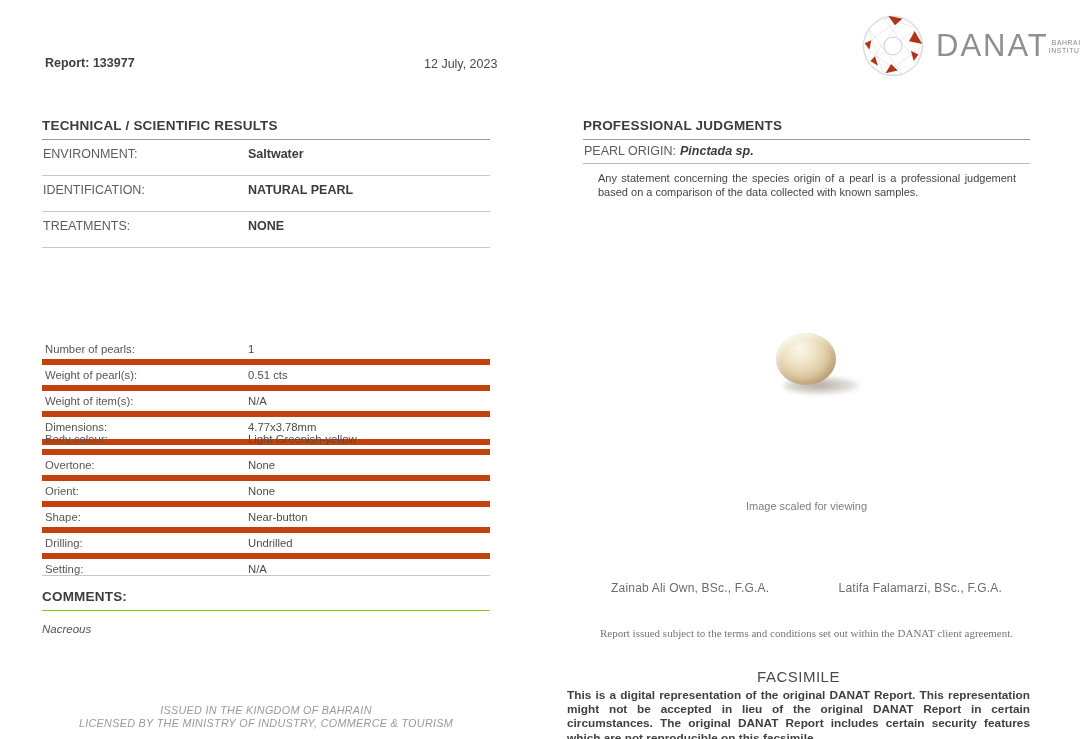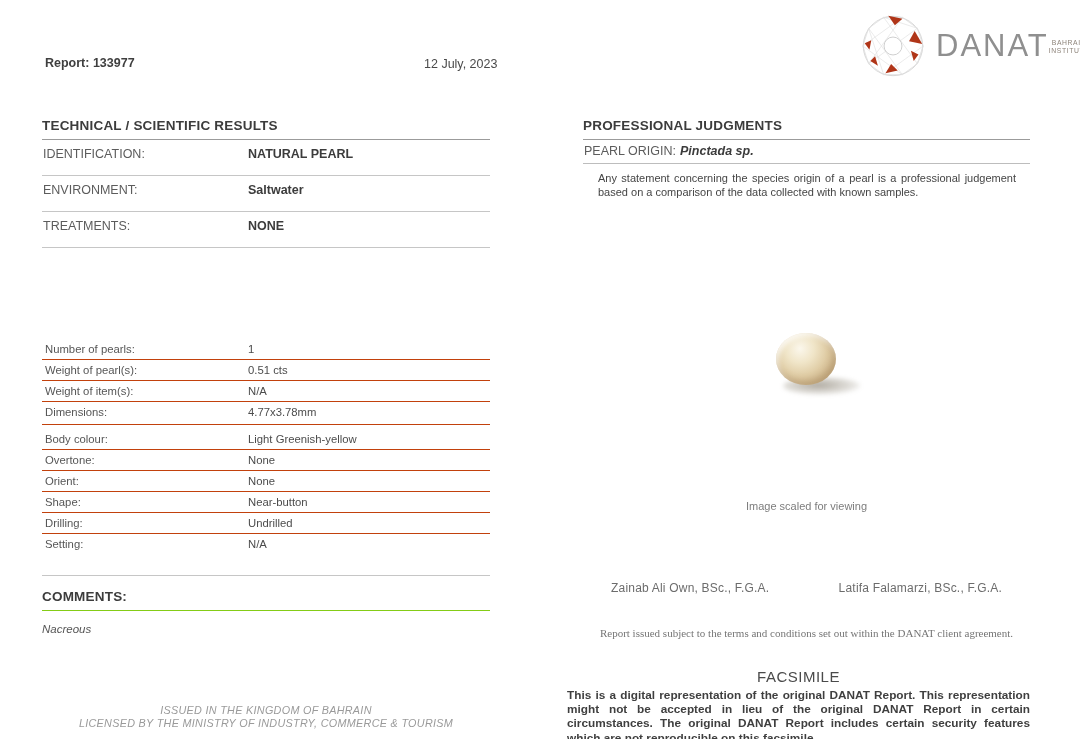--- a/index.html
+++ b/index.html
@@ -30,21 +30,21 @@
   }
   .sec-head.rule-tan{border-bottom:1px solid #b98e7e;}
   .sec-head.rule-red{border-bottom:1px solid #84cc16;}
   
   .tech-row{position:relative;height:35px;border-bottom:1px solid #c6c6c6;}
   .tech-label{position:absolute;left:1px;top:7px;font-size:12.5px;color:#5c5c5c;}
   .tech-value{position:absolute;left:206px;top:7px;font-size:12.5px;font-weight:bold;color:#3c3c3c;}
   
   .body-text{font-size:11.5px;line-height:14px;color:#454545;text-align:justify;margin-top:9px;}
   
-  .prop-row{position:relative;height:20px;border-bottom:1px solid #c2410c;}
+  .prop-row{position:relative;height:20px;border-bottom:6px solid #c2410c;}
   .prop-label{position:absolute;left:3px;top:4px;font-size:11.3px;color:#565656;}
   .prop-value{position:absolute;left:206px;top:4px;font-size:11.3px;color:#4c4c4c;}
   .standalone-rule{position:absolute;left:42px;width:448px;border-top:1px solid #c6c6c6;}
   
   .comments-body{font-size:11.5px;font-style:italic;color:#555;margin-top:12px;}
   
   .footer-left{position:absolute;left:42px;top:704px;width:448px;text-align:center;
     font-size:10.8px;font-style:italic;color:#9a9a9a;line-height:12.5px;letter-spacing:0.3px;}
   
   .origin-row{position:relative;height:23px;border-bottom:1px solid #bdbdbd;}
@@ -97,26 +97,26 @@
     <div class="logo-text">
       <div class="logo-name">DANAT</div>
       <div class="logo-sub">BAHRAIN INSTITUTE</div>
       <div class="logo-sub">FOR PEARLS &amp; GEMSTONES</div>
     </div>
   </div>
 
   <div class="col-left" style="top:118px;">
     <div class="sec-head">TECHNICAL / SCIENTIFIC RESULTS</div>
     <div class="tech-row">
+      <span class="tech-label">ENVIRONMENT:</span>
+      <span class="tech-value">Saltwater</span>
+    </div>
+    <div class="tech-row">
       <span class="tech-label">IDENTIFICATION:</span>
       <span class="tech-value">NATURAL PEARL</span>
-    </div>
-    <div class="tech-row">
-      <span class="tech-label">ENVIRONMENT:</span>
-      <span class="tech-value">Saltwater</span>
     </div>
     <div class="tech-row">
       <span class="tech-label">TREATMENTS:</span>
       <span class="tech-value">NONE</span>
     </div>
   </div>
 
 
   <div class="col-left" style="top:339px;">
     <div class="prop-row">

